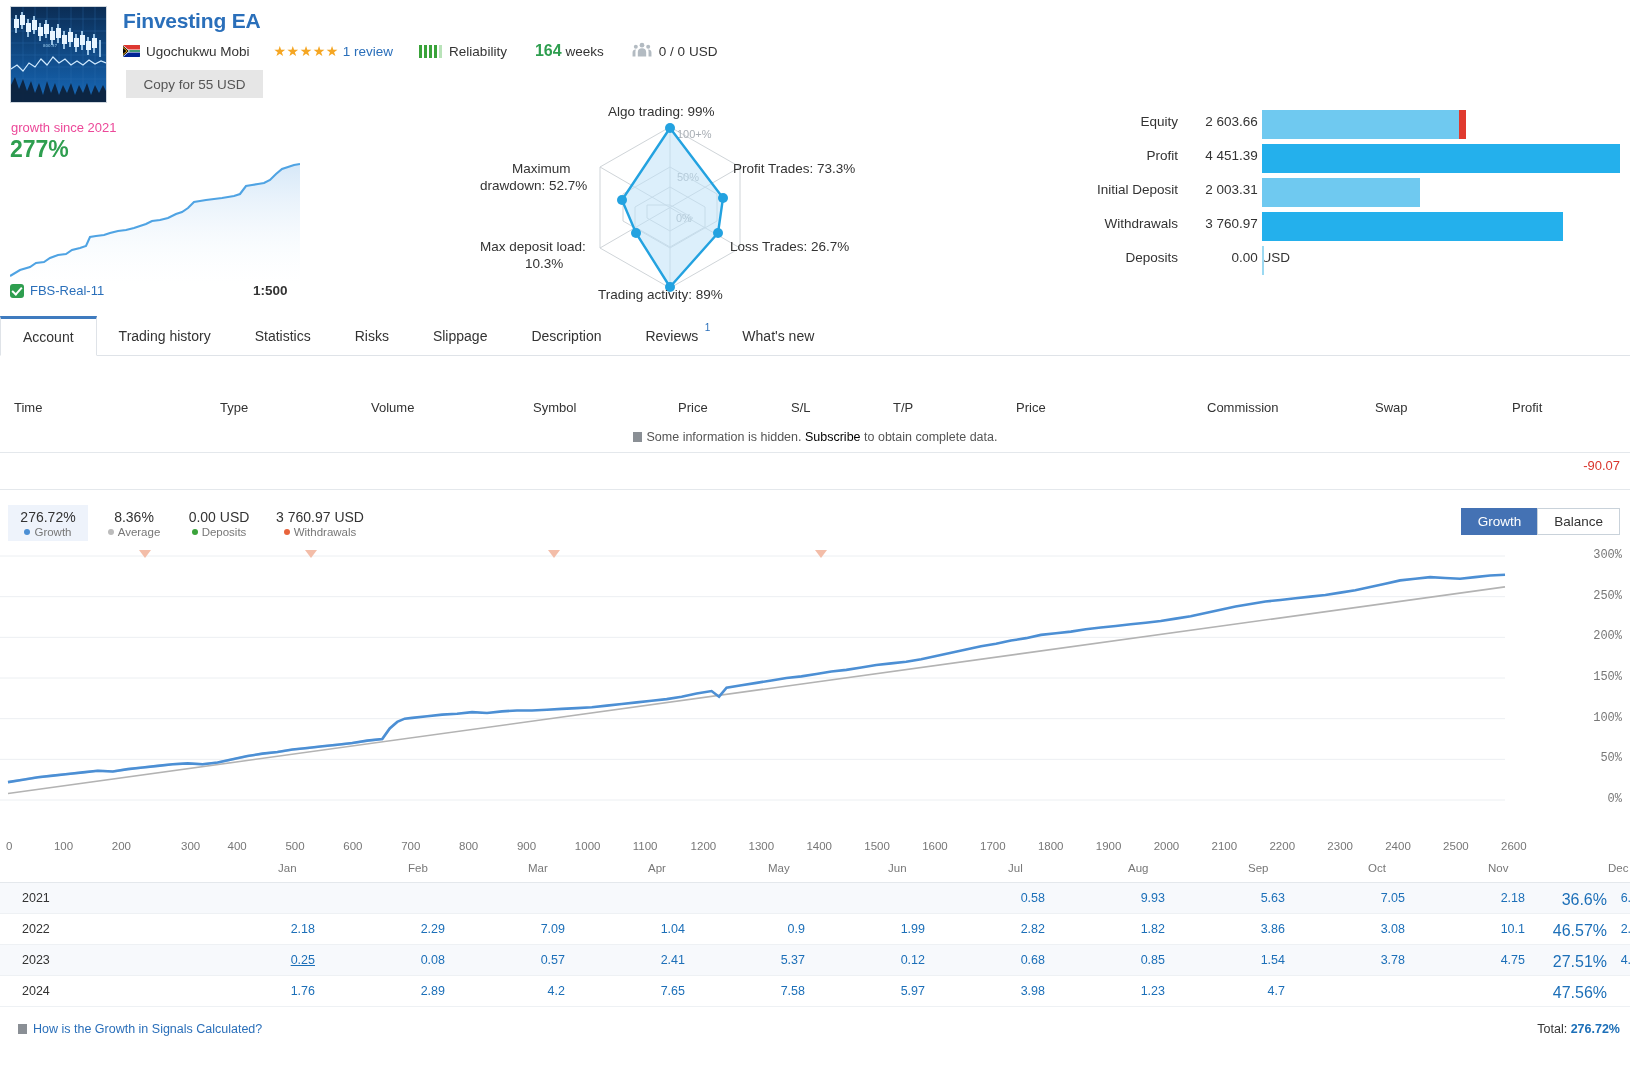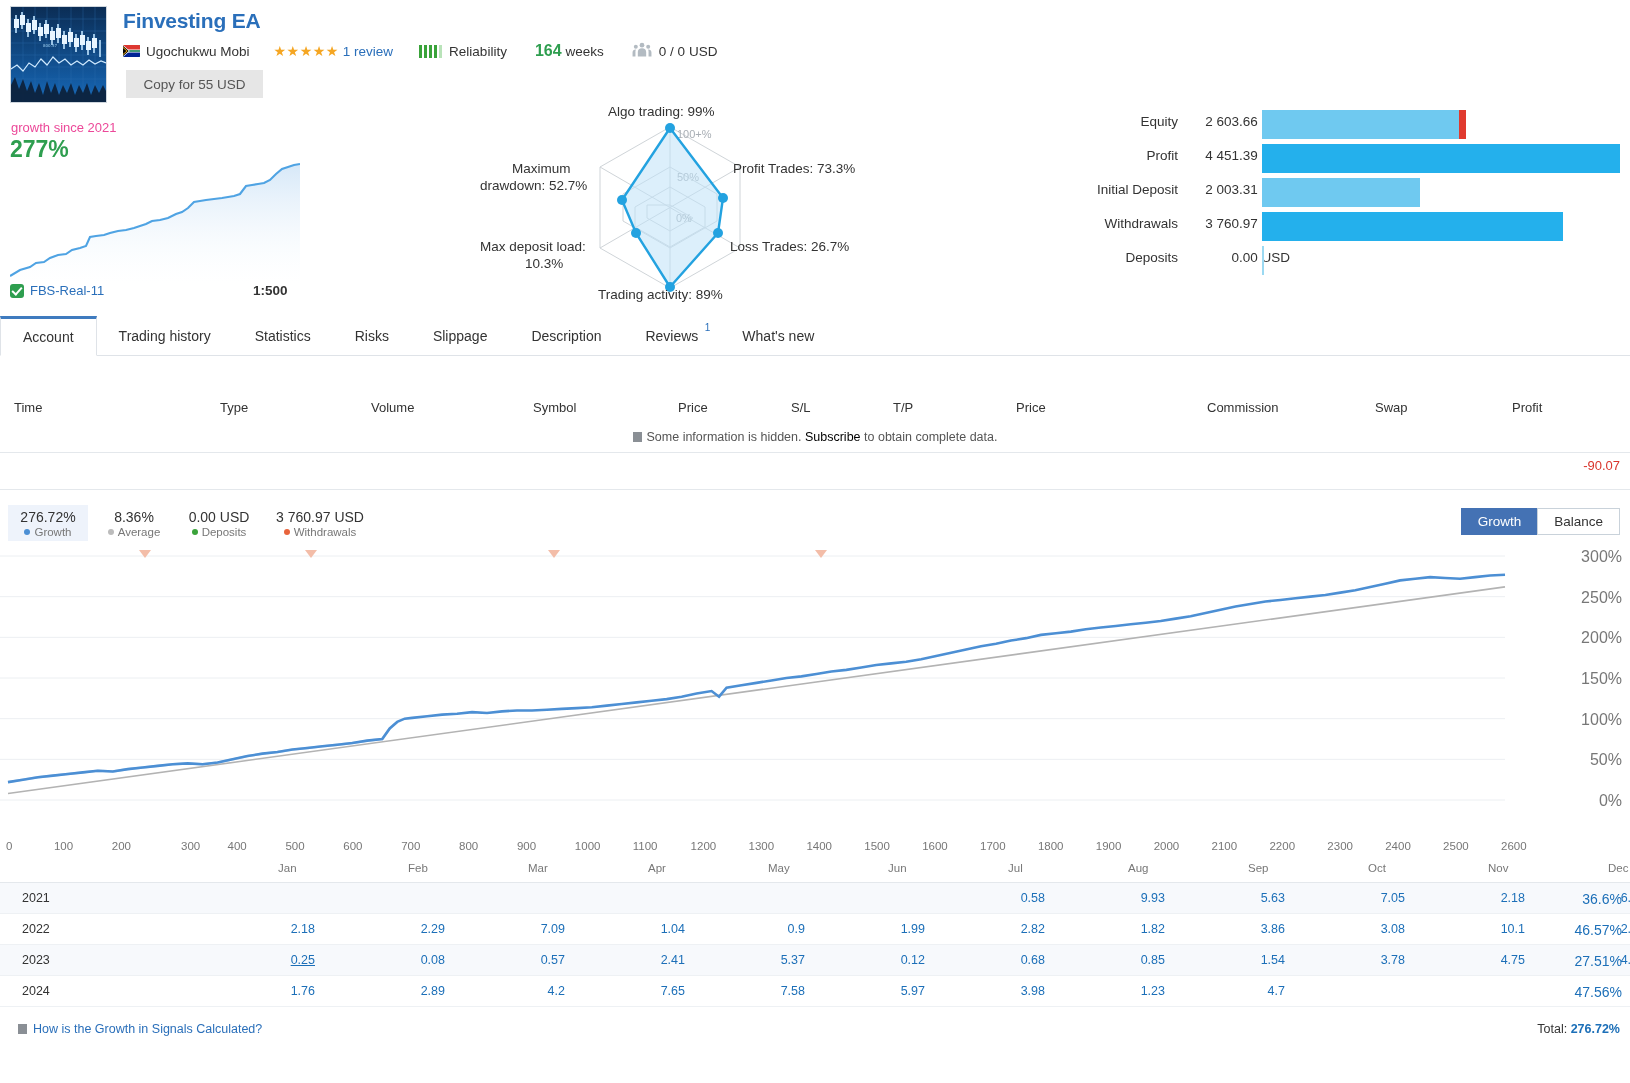--- a/index.html
+++ b/index.html
@@ -123,36 +123,36 @@
   .toggle div {
     height:27px; padding:0 16px; display:flex; align-items:center;
     font-size:13.5px; border:1px solid #c9d2da; cursor:pointer; background:#fff; color:#333;
   }
   .toggle div.on { background:#4472b4; border-color:#4472b4; color:#fff; }
   .toggle div:first-child { border-right:none; }
 
   
   .bigchart { position:absolute; left:0; top:548px; width:1630px; height:292px; }
   .bigchart svg { display:block; }
-  .yax { position:absolute; right:8px; font-size:16px; color:#777; text-align:right; width:44px; }
+  .yax { position:absolute; right:8px; font-size:12px; color:#777; text-align:right; width:44px;font-family:Liberation Mono, monospace; }
   .marker { position:absolute; top:550px; width:0; height:0; border-left:6px solid transparent; border-right:6px solid transparent; border-top:8px solid #f3bda8; }
 
   
   .xaxis { position:absolute; left:0; top:840px; width:1630px; height:22px; }
   .xaxis span { position:absolute; top:0; font-size:11.5px; color:#777; }
   .months { position:absolute; left:0; top:862px; width:1630px; height:20px; }
   .months span { position:absolute; top:0; font-size:11.5px; color:#777; }
 
   
   .mtable { position:absolute; left:0; top:882px; width:1630px; border-top:1px solid #e4e8ec; }
   .mrow { position:relative; height:31px; border-bottom:1px solid #eef1f4; }
   .mrow.alt { background:#f7f9fc; }
   .mrow .yr { position:absolute; left:22px; top:8px; font-size:12.5px; color:#333; }
   .mrow .mc { position:absolute; top:8px; font-size:12.5px; color:#1c6fb8; text-align:right; width:60px; }
-  .mrow .yv { position:absolute; right:8px; top:8px; font-size:14px; color:#1c6fb8; }
+  .mrow .yv { position:absolute; right:23px; top:8px; font-size:16px; color:#1c6fb8; }
 
   .footer { position:absolute; left:0; top:1016px; width:1630px; height:30px; }
   .footer .fl { position:absolute; left:18px; top:6px; font-size:12.5px; color:#2a6fba; cursor:pointer; }
   .footer .fl .ic { display:inline-block; width:9px; height:10px; background:#8a8f95; margin-right:6px; vertical-align:-1px; }
   .footer .fr { position:absolute; right:10px; top:6px; font-size:12.5px; color:#333; }
   .footer .fr b { color:#1c6fb8; }
 </style>
 </head>
 <body>
 

